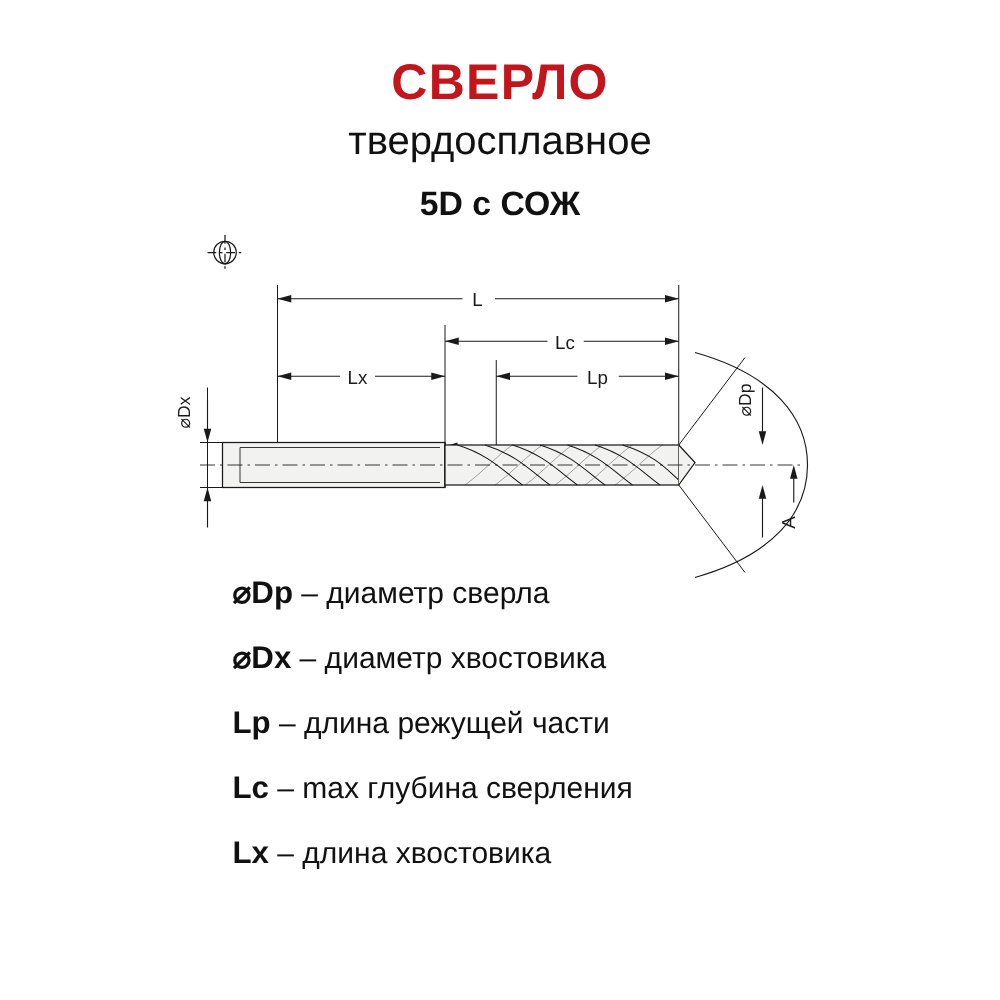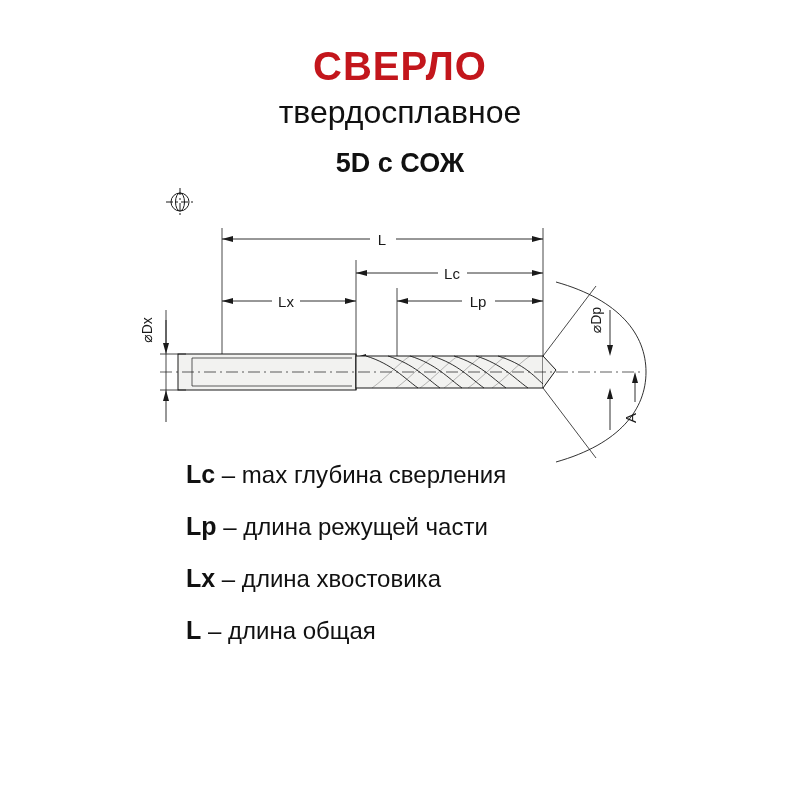--- a/index.html
+++ b/index.html
@@ -196,26 +196,29 @@
         <line x1="635" y1="242" x2="635" y2="222"></line>
         <path d="M635,212 L632,223 L638,223 Z" fill="#1a1a1a" stroke="none"></path>
       </g>
       <text x="636" y="258" font-size="15" font-family="Liberation Sans, sans-serif" fill="#1a1a1a" transform="rotate(-90 636 258)" text-anchor="middle">A</text>
 
     </svg>
   </div>
 
   <div id="legend">
     <div class="legend-row">
+      <span class="legend-sym">⌀Dp</span><span class="legend-txt"> – диаметр сверла</span>
+    </div>
+    <div class="legend-row">
+      <span class="legend-sym">⌀Dx</span><span class="legend-txt"> – диаметр хвостовика</span>
+    </div>
+    <div class="legend-row">
+      <span class="legend-sym">Lp</span><span class="legend-txt"> – длина режущей части</span>
+    </div>
+    <div class="legend-row">
       <span class="legend-sym">Lc</span><span class="legend-txt"> – max глубина сверления</span>
     </div>
     <div class="legend-row">
-      <span class="legend-sym">Lp</span><span class="legend-txt"> – длина режущей части</span>
-    </div>
-    <div class="legend-row">
       <span class="legend-sym">Lx</span><span class="legend-txt"> – длина хвостовика</span>
     </div>
-    <div class="legend-row">
-      <span class="legend-sym">L</span><span class="legend-txt"> – длина общая</span>
-    </div>
   </div>
 
 </div>
 
 </body></html>

